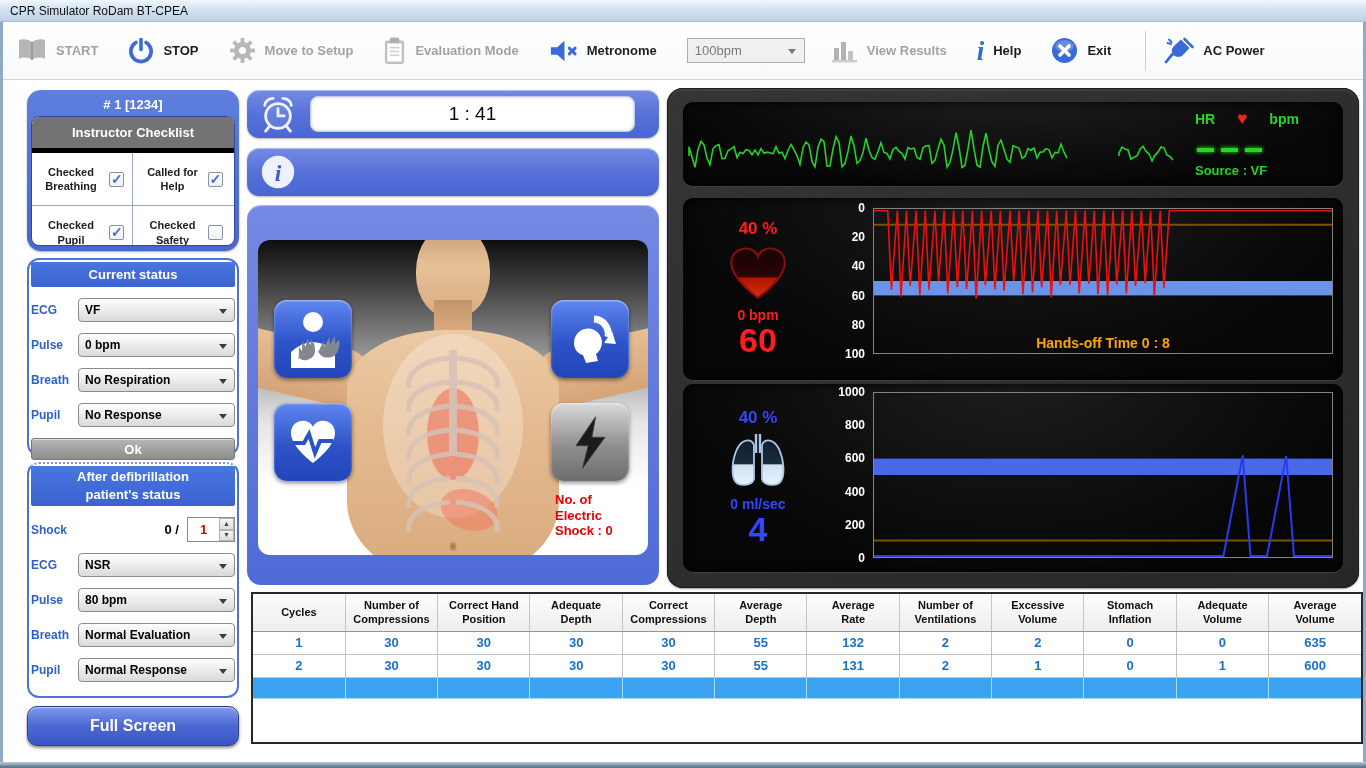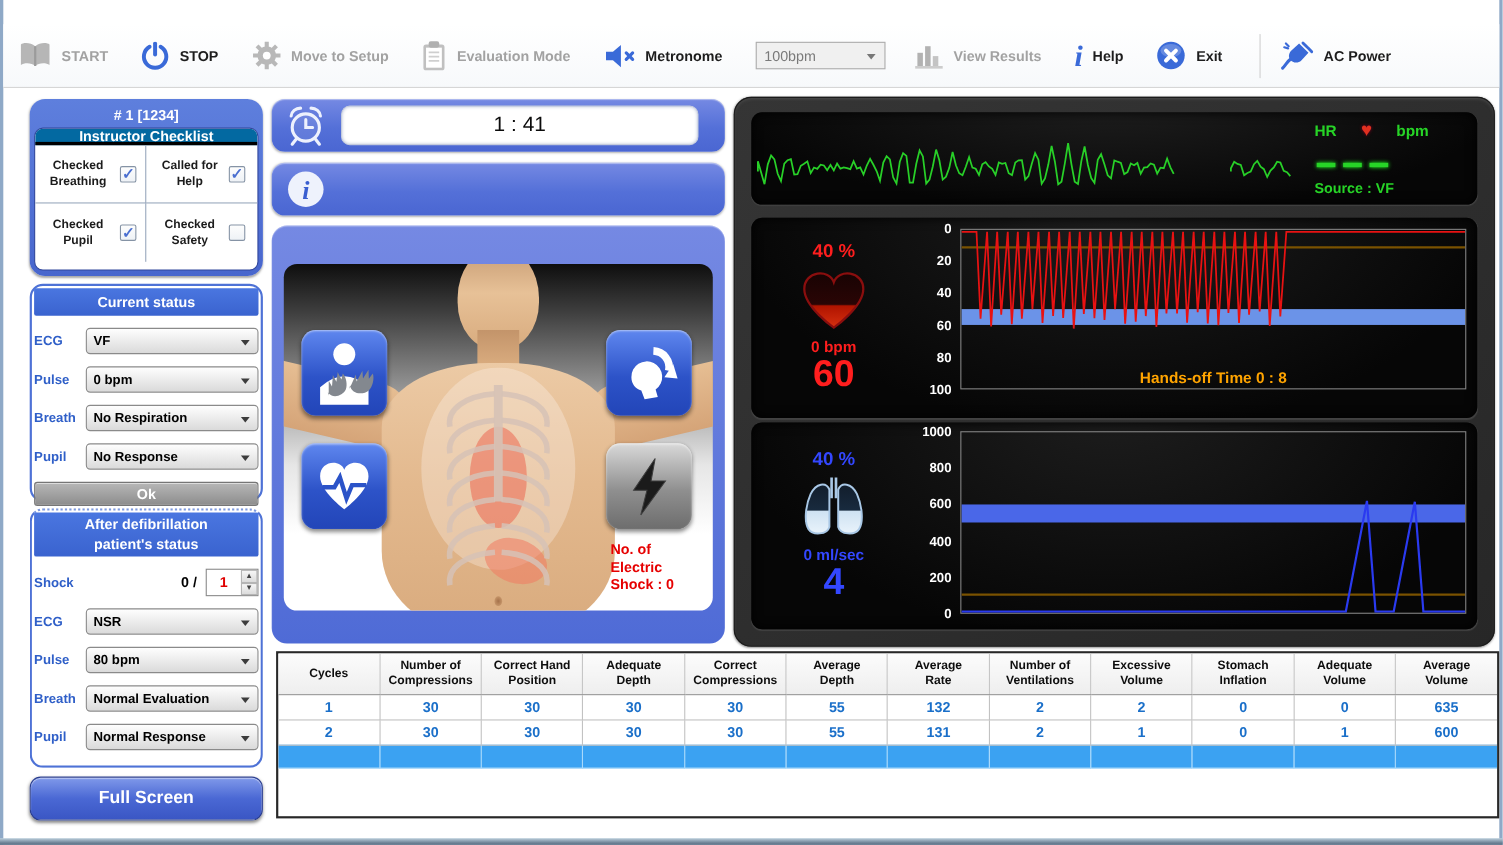--- a/index.html
+++ b/index.html
@@ -12,21 +12,21 @@
 .titem{display:flex;align-items:center;gap:9px;font-size:13px;font-weight:bold;color:#1d1d1d;margin-right:30px;cursor:default}
 .titem.dis{color:#a2a2a2}
 .tsep{width:1px;height:40px;background:#cfcfcf;margin:0 18px 0 4px}
 .bpmselect{width:118px;height:25px;background:#f0f0f0;border:1px solid #adadad;display:flex;align-items:center;padding:0 7px;font-size:13px;color:#7a7a7a;position:relative;margin-right:26px}
 .bpmselect::after{content:"";position:absolute;right:8px;top:10px;border:4px solid transparent;border-top:5px solid #777}
 .helpi{font-family:"Liberation Serif",serif;font-style:italic;font-weight:bold;font-size:27px;color:#3a6ad8;line-height:20px}
 
 .p-checklist{position:absolute;left:24px;top:90px;width:212px;height:161px;background:linear-gradient(#5e7fdd,#4866cd);border-radius:14px;padding:3px 4px 5px;box-shadow:0 1px 2px rgba(0,0,0,.35)}
 .sess{height:23px;display:flex;align-items:center;justify-content:center;color:#fff;font-weight:bold;font-size:13px}
 .chk-body{background:#fff;border-radius:8px;overflow:hidden;height:130px;border:1px solid #31479c}
-.chk-head{background:#0369a1;color:#fff;font-weight:bold;font-size:13px;height:15px;display:flex;align-items:center;justify-content:center;border-bottom:3px solid #000000}
+.chk-head{background:#737373;color:#fff;font-weight:bold;font-size:13px;height:36px;display:flex;align-items:center;justify-content:center;border-bottom:5px solid #000000}
 .chk-grid{display:grid;grid-template-columns:1fr 1fr;grid-template-rows:1fr 1fr;height:106px}
 .chk-cell{display:flex;align-items:center;justify-content:center;gap:7px;font-size:11px;font-weight:bold;color:#1c1c1c;text-align:center;line-height:1.3;cursor:default}
 .chk-cell.br{border-right:1px solid #9aa9bd}
 .chk-cell.bb{border-bottom:1px solid #9aa9bd}
 .checkbox{width:15px;height:15px;min-width:15px;background:linear-gradient(#fdfdfd,#eef2f6);border:1px solid #8593a5;border-radius:2px;position:relative}
 .checkbox.checked::after{content:"✓";position:absolute;left:1px;top:-3px;font-size:14px;font-weight:bold;color:#4a6fd0}
 .spanel{position:absolute;left:24px;width:212px;background:#fff;border:2px solid #4e72d6;border-radius:12px;padding:2px}
 #p-status{top:258px;height:198px}
 #p-after{top:462px;height:236px;border-top-style:dotted;border-top-color:#7d99de}
 .blue-head{background:linear-gradient(#4a76e0,#3a63cf);color:#fff;font-weight:bold;font-size:13px;min-height:25px;display:flex;flex-direction:column;align-items:center;justify-content:center;line-height:1.35;border-radius:2px}
@@ -94,20 +94,23 @@
 .results td{height:23px;text-align:center;font-size:13px;font-weight:bold;color:#1a6fc9;border:1px solid #c2c2c2;border-top:none}
 .results td:first-child{border-left:none}
 .results td:last-child{border-right:none}
 .results tr.sel td{background:#3ba2f2;border-color:#a9d9fb;height:21px}
 .tasksliver{position:absolute;left:-3px;right:-3px;bottom:-3px;height:6px;background:linear-gradient(#bccfdc,#6d8296 70%,#5c7184)}
 </style>
 </head>
 <body>
 
 <div class="app">
+  <div class="titlebar">
+    <span>CPR Simulator RoDam BT-CPEA</span>
+  </div>
 
   <div class="toolbar">
     <div class="titem dis">
       <svg width="30" height="25" viewBox="0 0 30 25">
           <path d="M15,4 C11,0.5 4,0.5 2,2.5 V21 C5,19 12,19 15,22 C18,19 25,19 28,21 V2.5 C26,0.5 19,0.5 15,4 Z" fill="#b6b6b6"></path>
           <line x1="15" y1="4" x2="15" y2="22" stroke="#9b9b9b" stroke-width="2"></line>
         </svg>
       <span>START</span>
     </div>
     <div class="titem">

